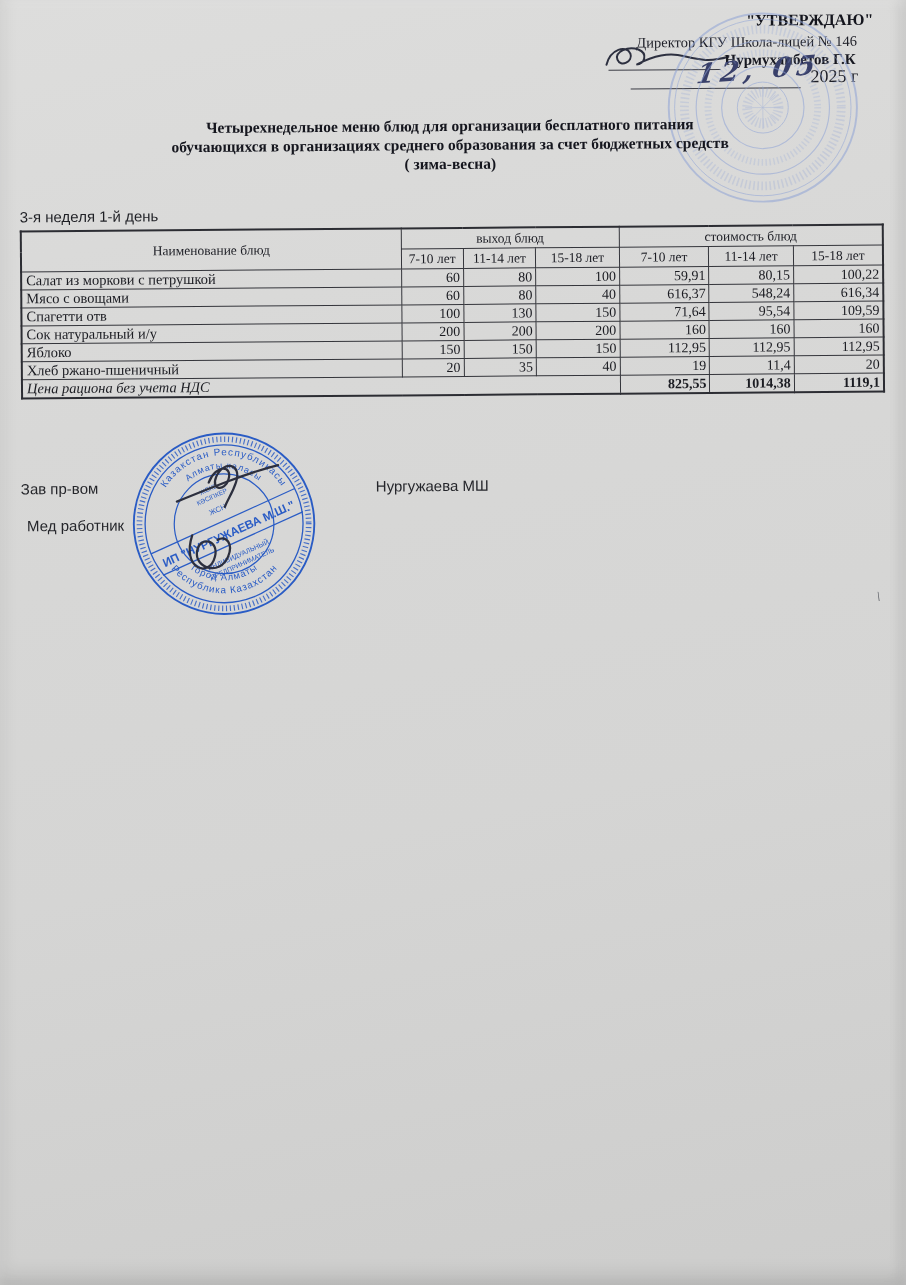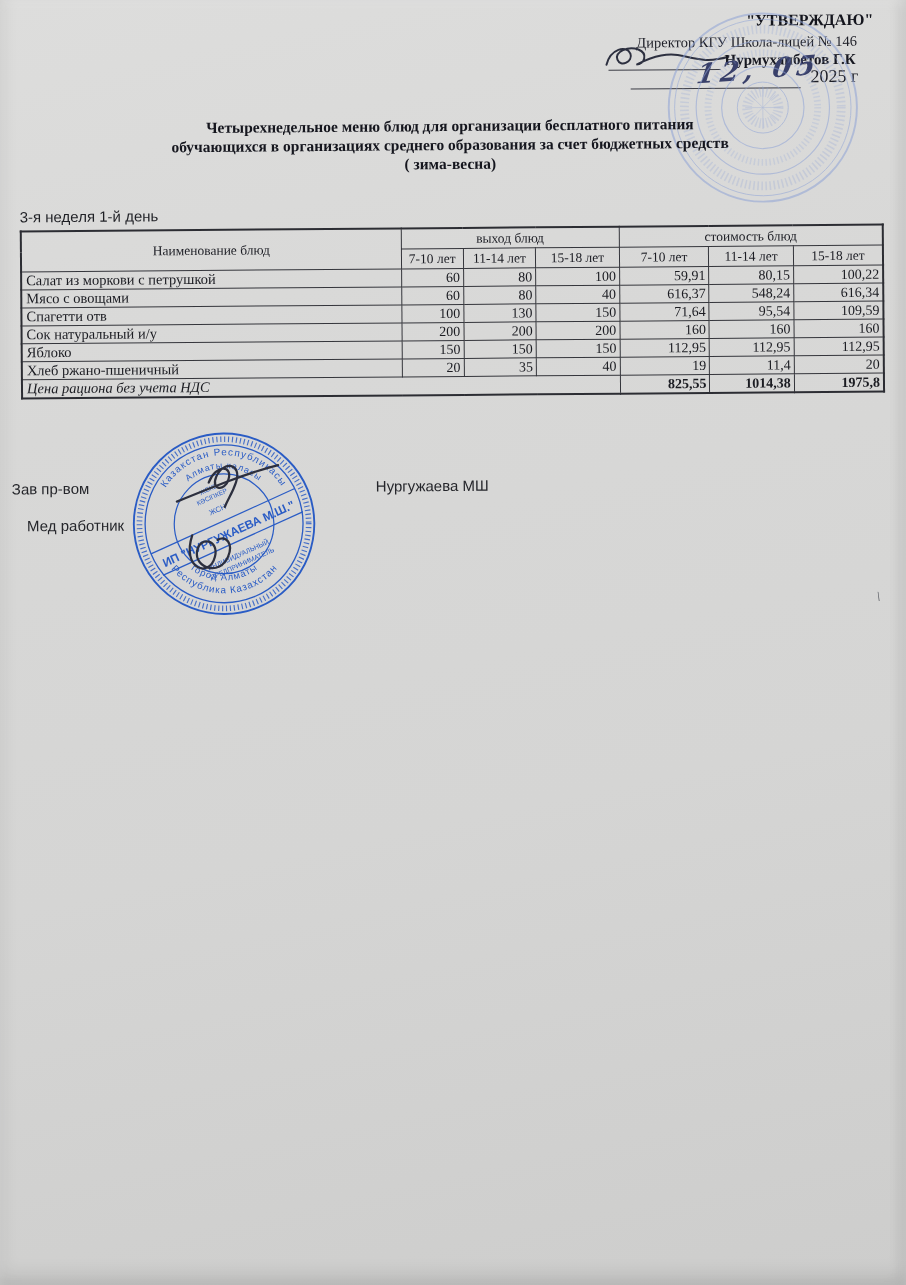--- a/index.html
+++ b/index.html
@@ -42,21 +42,21 @@
   table.menu{left:22px;top:227px;width:864px;border-collapse:collapse;
     border:2px solid #2c2d33;table-layout:fixed;}
   table.menu th,table.menu td{border:1.2px solid #35363c;padding:0 3px;overflow:hidden;white-space:nowrap;}
   table.menu th{font-weight:normal;font-size:13.5px;text-align:center;height:19px;color:#1c1d24;}
   table.menu td{font-size:14px;text-align:right;height:16.5px;color:#1b1c22;}
   table.menu td.nm{text-align:left;font-size:14.5px;padding-left:4px;}
   table.menu td.total-label{text-align:left;font-style:italic;font-size:14.5px;padding-left:4px;}
   table.menu td.b{font-weight:bold;}
 
   
-  .zav{left:12px;top:477px;}
+  .zav{left:21px;top:477px;}
   .med{left:27px;top:514px;}
   .rname{left:376px;top:477px;}
   .zav,.med,.rname{font-family:"Liberation Sans","DejaVu Sans",sans-serif;font-size:15px;color:#25262b;}
 
   .faint-stamp{left:668px;top:12px;opacity:.55;z-index:2;}
   .ip-stamp{left:130px;top:428px;z-index:4;}
   .stray{left:876px;top:592px;font-size:13px;color:#4a4d55;transform:rotate(12deg);}
 </style>
 </head>
 <body>
@@ -174,21 +174,21 @@
           <td>35</td>
           <td>40</td>
           <td>19</td>
           <td>11,4</td>
           <td>20</td>
         </tr>
         <tr>
           <td colspan="4" class="total-label">Цена рациона без  учета НДС</td>
           <td class="b">825,55</td>
           <td class="b">1014,38</td>
-          <td class="b">1975,8</td>
+          <td class="b">1119,1</td>
         </tr>
       </tbody>
     </table>
 
     <div class="abs zav">Зав пр-вом</div>
     <div class="abs med">Мед работник</div>
     <div class="abs rname">Нургужаева МШ</div>
 
     <svg class="abs ip-stamp" width="188" height="188" viewBox="0 0 200 200">
       <defs>

